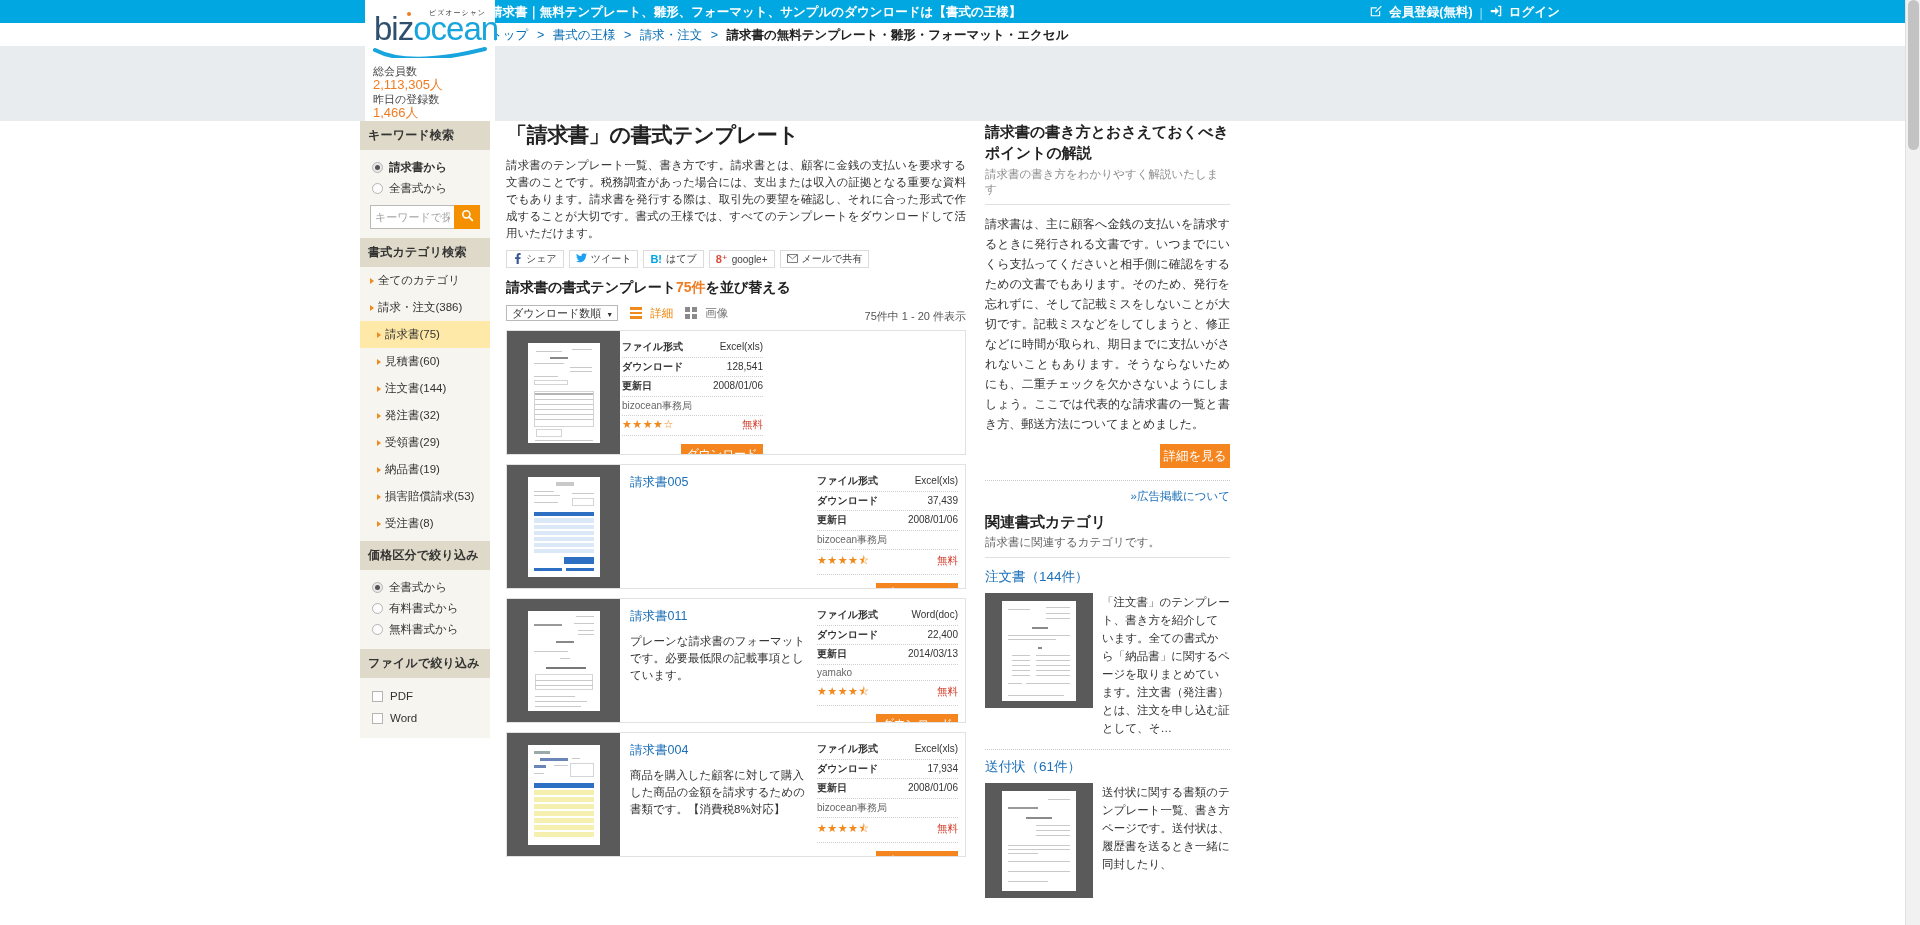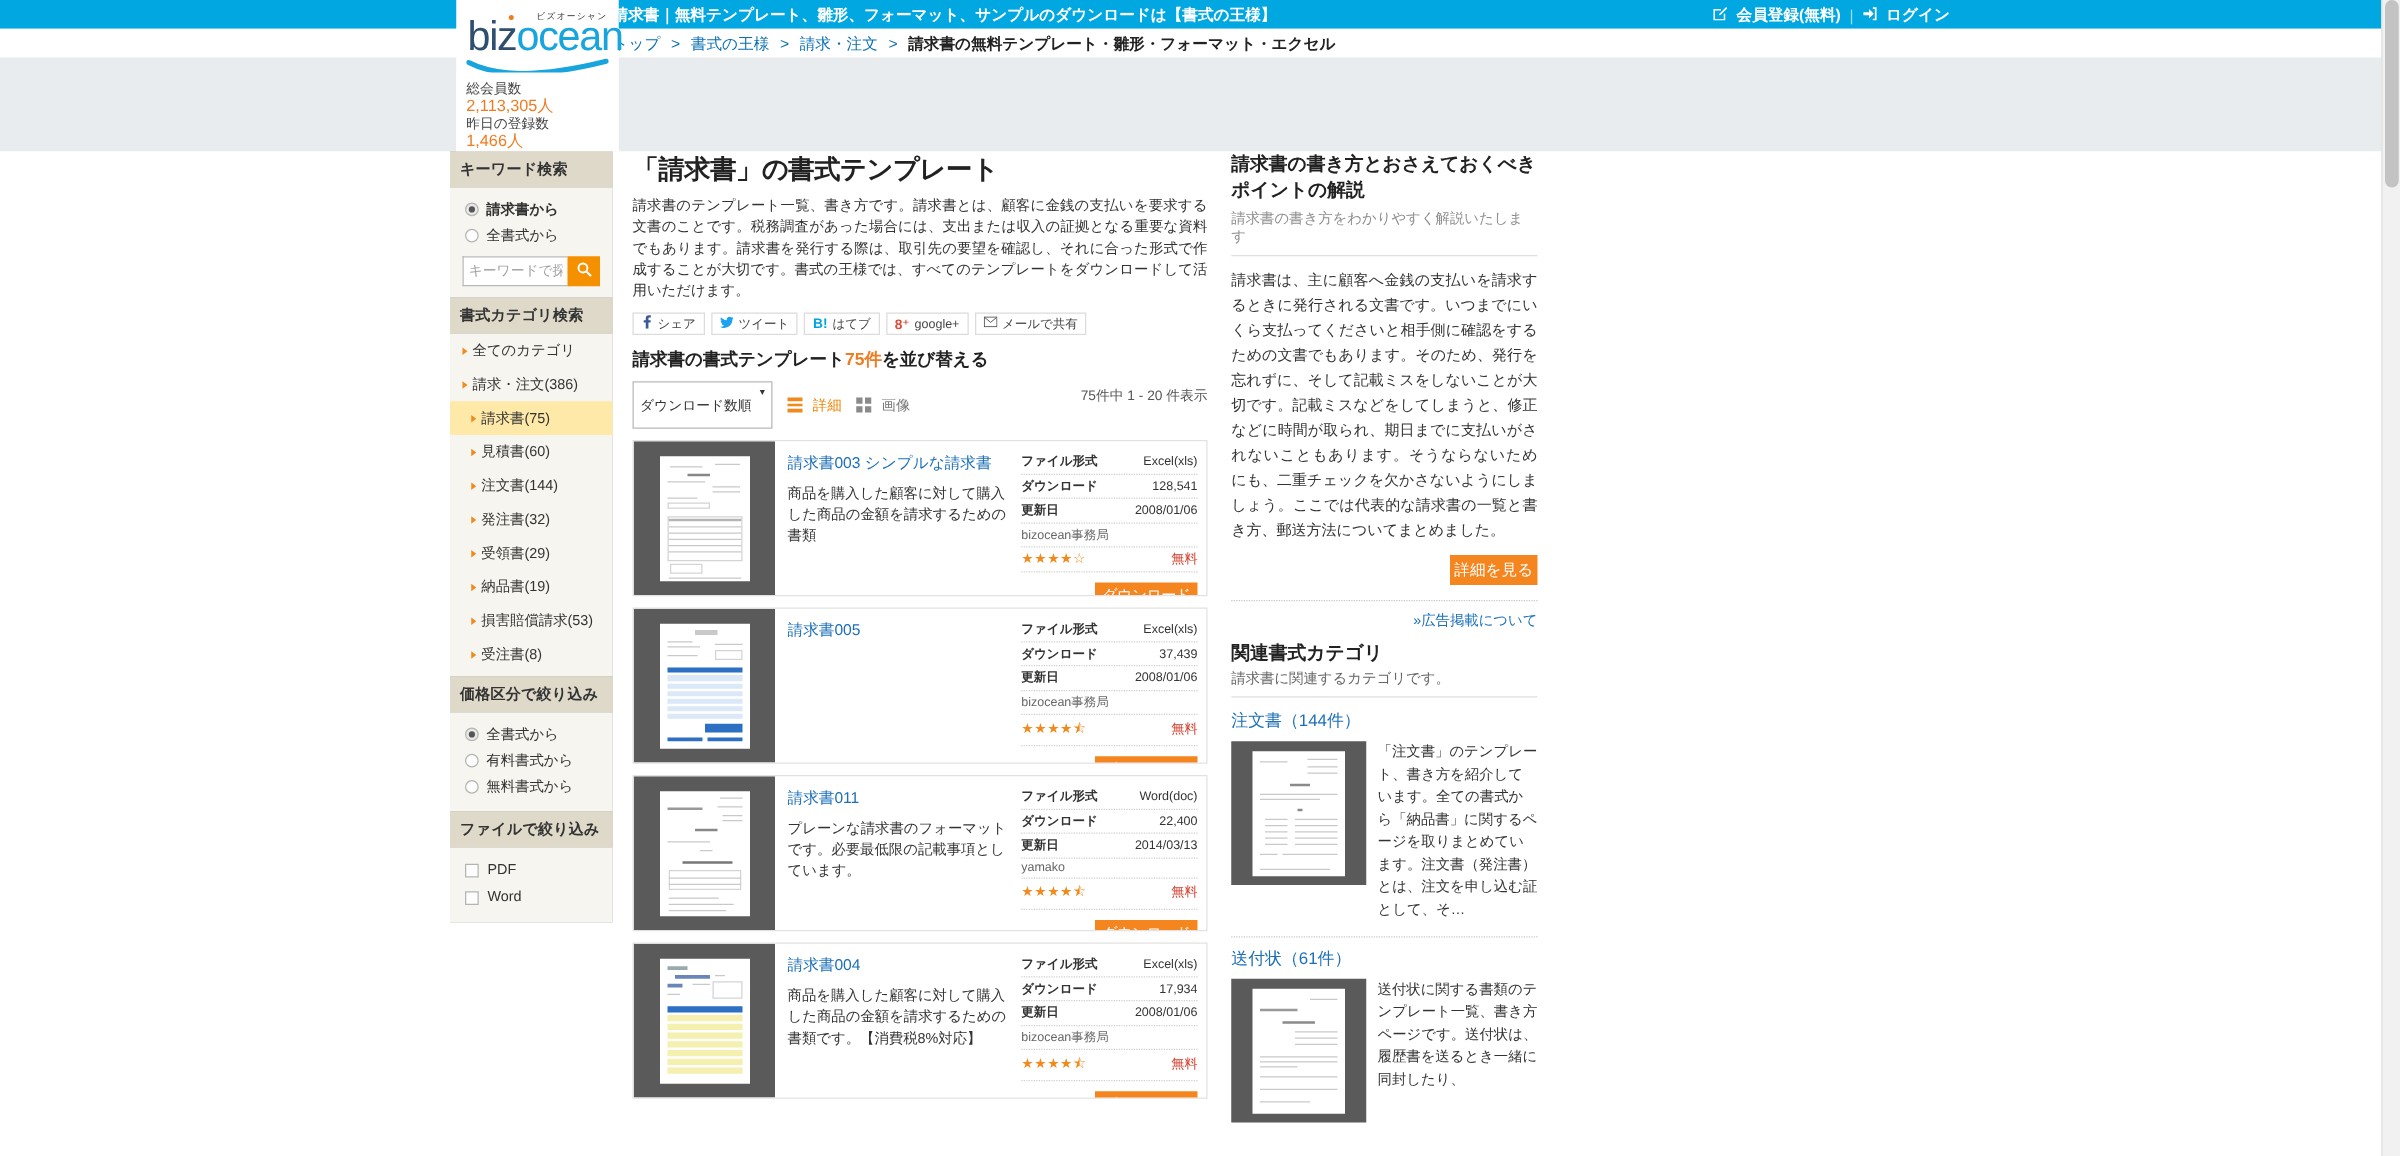--- a/index.html
+++ b/index.html
@@ -76,21 +76,21 @@
     background:#fff; font-size:11px; line-height:14px; color:#444;
   }
   .memberbox .num { color:#f07c22; font-size:13px; }
 
   
   .page { position:absolute; top:121px; left:0; width:1920px; height:804px; }
   .wrap { position:relative; width:1200px; margin:0 auto; height:804px; }
 
   
   .sidebar {
-    position:absolute; left:0; top:0; width:130px; background:#a3a3a3;
+    position:absolute; left:0; top:0; width:130px; background:#fef9c3;
     font-size:11.5px;
   }
   .sb-head {
     background:#ded9c8; color:#333; font-weight:bold;
     font-size:12px; padding:6px 8px; letter-spacing:0.2px;
   }
   .sb-body { background:#f7f5ef; padding:7px 0 9px 0; }
   .sb-radio {
     display:flex; align-items:center; gap:6px;
     padding:3px 0 3px 12px; font-size:11.5px; color:#333;
@@ -158,21 +158,21 @@
     font-size:10px; color:#444; cursor:pointer; white-space:nowrap;
   }
   .sort-title {
     font-size:14px; font-weight:bold; color:#222; margin-top:11px;
   }
   .sort-title .cnt { color:#f07c22; }
   .sort-row {
     display:flex; align-items:center; margin-top:8px; position:relative;
   }
   .select-box {
-    border:1px solid #b9b9b9; background:#fff; height:38px;
+    border:1px solid #b9b9b9; background:#fff; height:16px;
     font-size:11px; color:#333; padding:0 16px 0 5px;
     display:flex; align-items:center; cursor:pointer; position:relative;
   }
   .select-box::after {
     content:"▼"; position:absolute; right:4px; top:5px;
     font-size:7px; color:#333;
   }
   .viewmode {
     display:flex; align-items:center; gap:8px;
     margin-left:12px; font-size:11.5px; cursor:pointer;
@@ -505,24 +505,20 @@
           <div class="tb" style="left:6px;top:48px;width:60px;height:36px;"></div>
           <div class="tl" style="left:7px;top:50px;width:58px;height:2px;background:#b5b5b5;"></div>
           <div class="tl" style="left:7px;top:56px;width:58px;"></div>
           <div class="tl" style="left:7px;top:61px;width:58px;"></div>
           <div class="tl" style="left:7px;top:66px;width:58px;"></div>
           <div class="tl" style="left:7px;top:71px;width:58px;"></div>
           <div class="tl" style="left:7px;top:76px;width:58px;"></div>
           <div class="tb" style="left:8px;top:86px;width:26px;height:8px;"></div>
           <div class="tl" style="left:7px;top:97px;width:58px;"></div>
         </div>
-      </div>
-      <div class="card-mid">
-        <div class="card-title">請求書003 シンプルな請求書</div>
-        <div class="card-desc">商品を購入した顧客に対して購入した商品の金額を請求するための書類</div>
       </div>
       <div class="card-meta">
         <div class="meta-row">
           <span class="meta-k">ファイル形式</span>
           <span class="meta-v">Excel(xls)</span>
         </div>
         <div class="meta-row">
           <span class="meta-k">ダウンロード</span>
           <span class="meta-v">128,541</span>
         </div>

